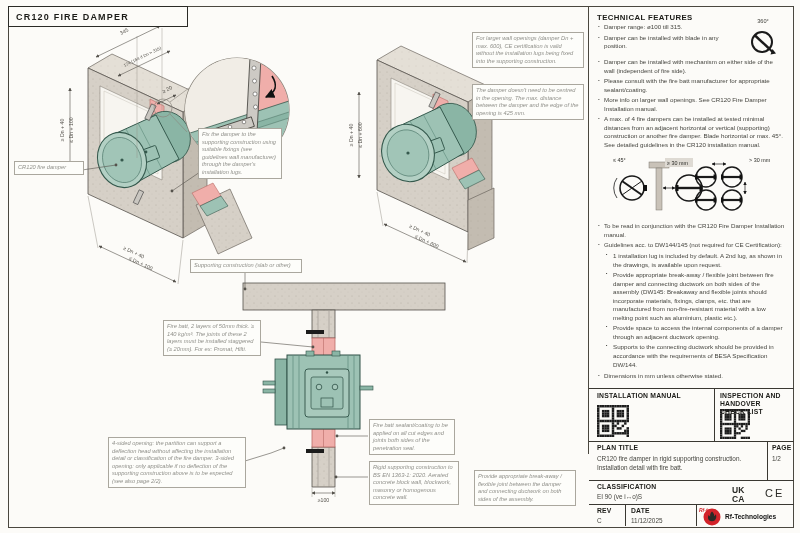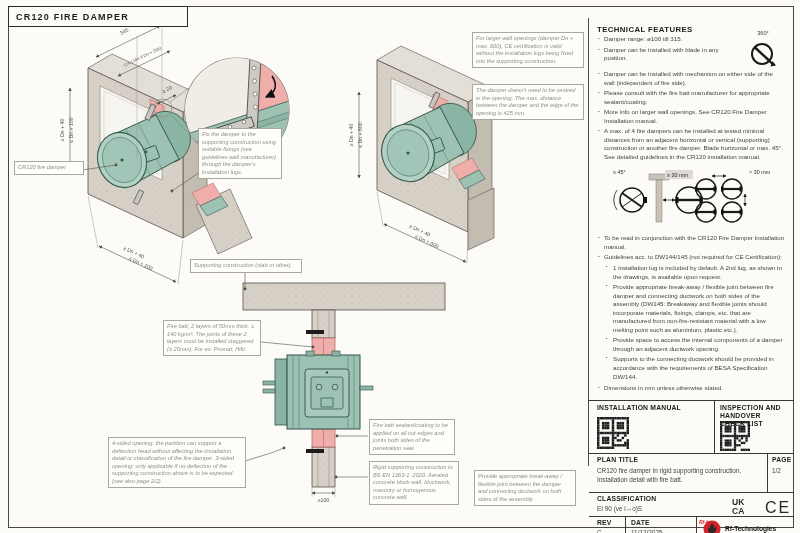--- a/index.html
+++ b/index.html
@@ -4,35 +4,35 @@
 <style>
   html,body{margin:0;padding:0;background:#e8e8e8;}
   #page{position:relative;width:800px;height:533px;background:#fcfbf8;font-family:"Liberation Sans",sans-serif;overflow:hidden;}
   .frame{position:absolute;left:8px;top:6px;width:784px;height:520px;border:1.2px solid #4a473f;}
   .titlebox{position:absolute;left:8px;top:6px;width:180px;height:21px;border:1.2px solid #2a2a26;background:#fcfbf8;
     font-size:9px;font-weight:bold;letter-spacing:1.2px;color:#1c1c18;line-height:21px;padding-left:7px;box-sizing:border-box;}
   .note{position:absolute;border:0.8px solid #aaa79e;background:#fdfdfa;color:#90908a;
     font:italic 5.7px/1.32 "Liberation Sans",sans-serif;padding:2px 3px;box-sizing:border-box;}
   .lblbox{text-align:left;}
   
-  #panel{position:absolute;left:588px;top:6px;width:205px;height:448px;border-left:1px solid #4a473f;box-sizing:border-box;margin-top:12px;}
+  #panel{position:absolute;left:588px;top:6px;width:205px;height:448px;border-left:1px solid #4a473f;box-sizing:border-box;}
   #panel .hd{position:absolute;left:8px;top:7px;font-size:7.8px;font-weight:bold;letter-spacing:.4px;color:#1c1c18;}
   .feat{position:absolute;font:6.2px/1.38 "Liberation Sans",sans-serif;color:#45453f;}
   .b{position:relative;padding-left:7px;margin-bottom:2px;}
   .b::before{content:"·";position:absolute;left:1px;top:-1px;font-weight:bold;color:#45453f;}
   .sb{position:relative;padding-left:7px;margin-bottom:2px;}
   .sb::before{content:"▪";position:absolute;left:0;top:0;font-size:4px;color:#45453f;}
   .deg{position:absolute;font:5.6px "Liberation Sans",sans-serif;color:#3f3f3a;text-align:center;}
   
   .hl{position:absolute;left:0;width:205px;border-top:1px solid #3a3832;}
   .vl{position:absolute;border-left:1px solid #3a3832;}
   .tbl{position:absolute;font-size:6.8px;font-weight:bold;color:#1c1c18;letter-spacing:.2px;}
   .tbv{position:absolute;font-size:6.4px;color:#45453f;line-height:1.4;}
   .qr{position:absolute;}
-  .ce{position:absolute;font-size:16px;letter-spacing:2px;color:#2a2a26;font-weight:500;}
+  .ce{position:absolute;font-size:11px;letter-spacing:2px;color:#2a2a26;font-weight:500;}
   .brand{position:absolute;font-size:6.6px;font-weight:bold;color:#111;}
   svg text{font-family:"Liberation Sans",sans-serif;}
   .dim{font-size:5.2px;fill:#55524c;text-anchor:middle;}
   .dimsm{font-size:4.4px;fill:#55524c;text-anchor:middle;}
   .dgl{font-size:5.4px;fill:#2a2a26;}
 </style>
 </head>
 <body>
 
 <div id="page">

